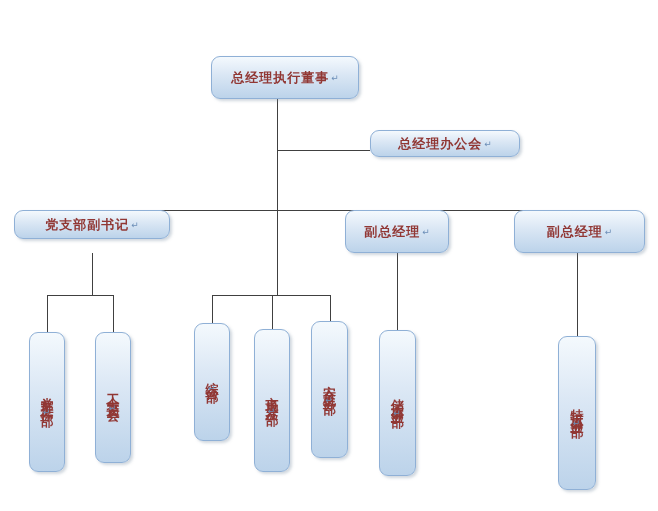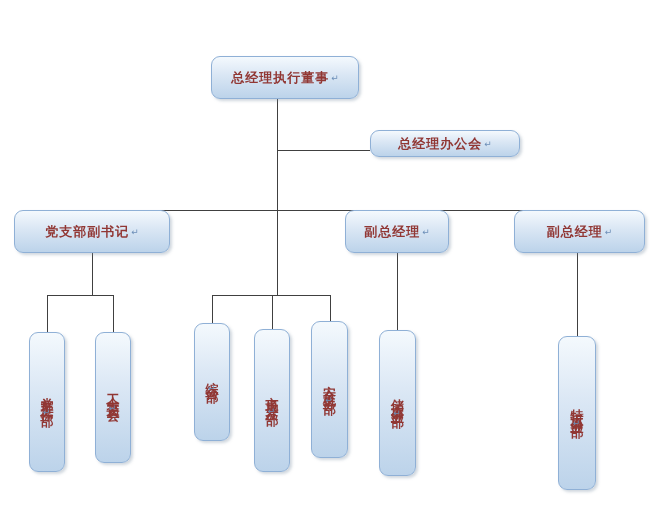--- a/index.html
+++ b/index.html
@@ -66,21 +66,21 @@
   <div class="box hbox" style="left:211px; top:28px; width:148px; height:43px;margin-top:28px;">
     <span class="hlabel">总经理执行董事</span>
     <span class="mark">↵</span>
   </div>
 
   <div class="box hbox" style="left:370px; top:130px; width:150px; height:27px;">
     <span class="hlabel">总经理办公会</span>
     <span class="mark">↵</span>
   </div>
 
-  <div class="box hbox" style="left:14px; top:210px; width:156px; height:43px;">
+  <div class="box hbox" style="left:14px; top:210px; width:156px; height:29px;">
     <span class="hlabel">党支部副书记</span>
     <span class="mark">↵</span>
   </div>
 
   <div class="box hbox" style="left:345px; top:210px; width:104px; height:43px;">
     <span class="hlabel">副总经理</span>
     <span class="mark">↵</span>
   </div>
 
   <div class="box hbox" style="left:514px; top:210px; width:131px; height:43px;">

